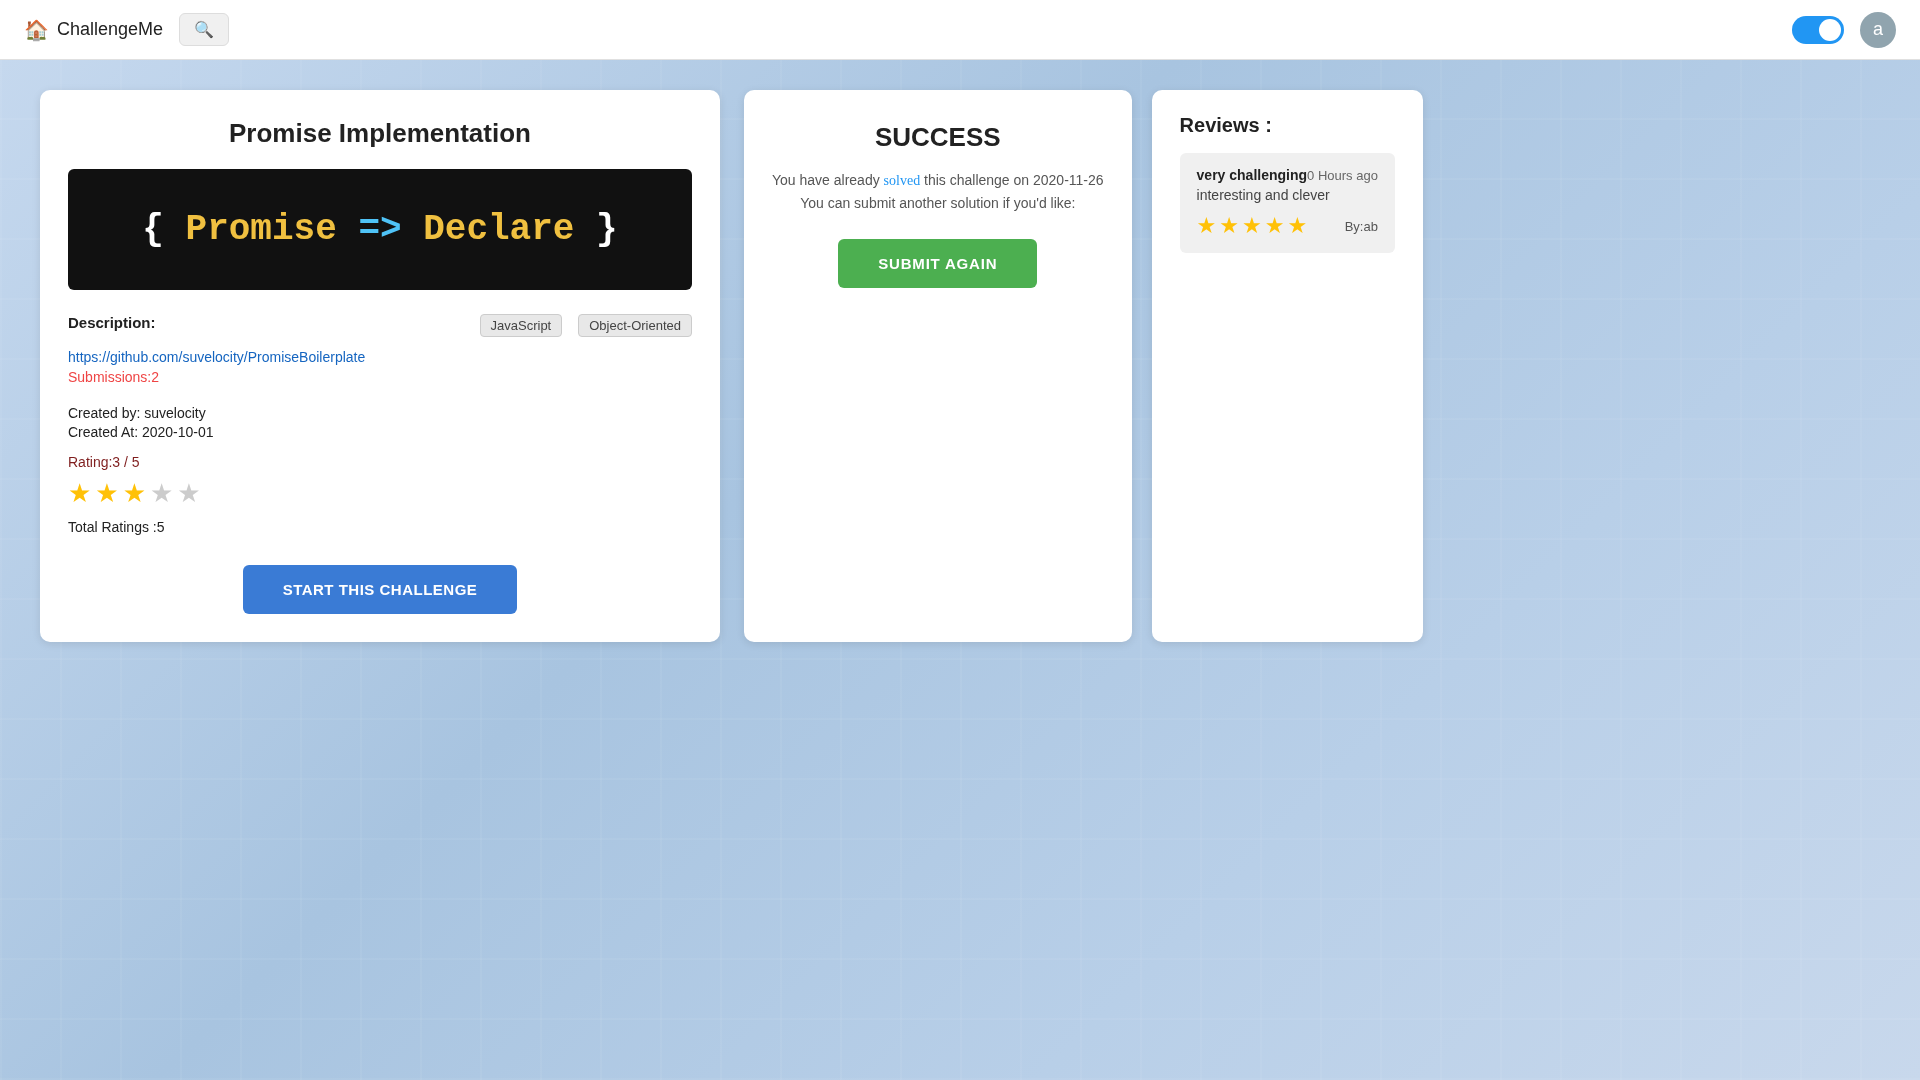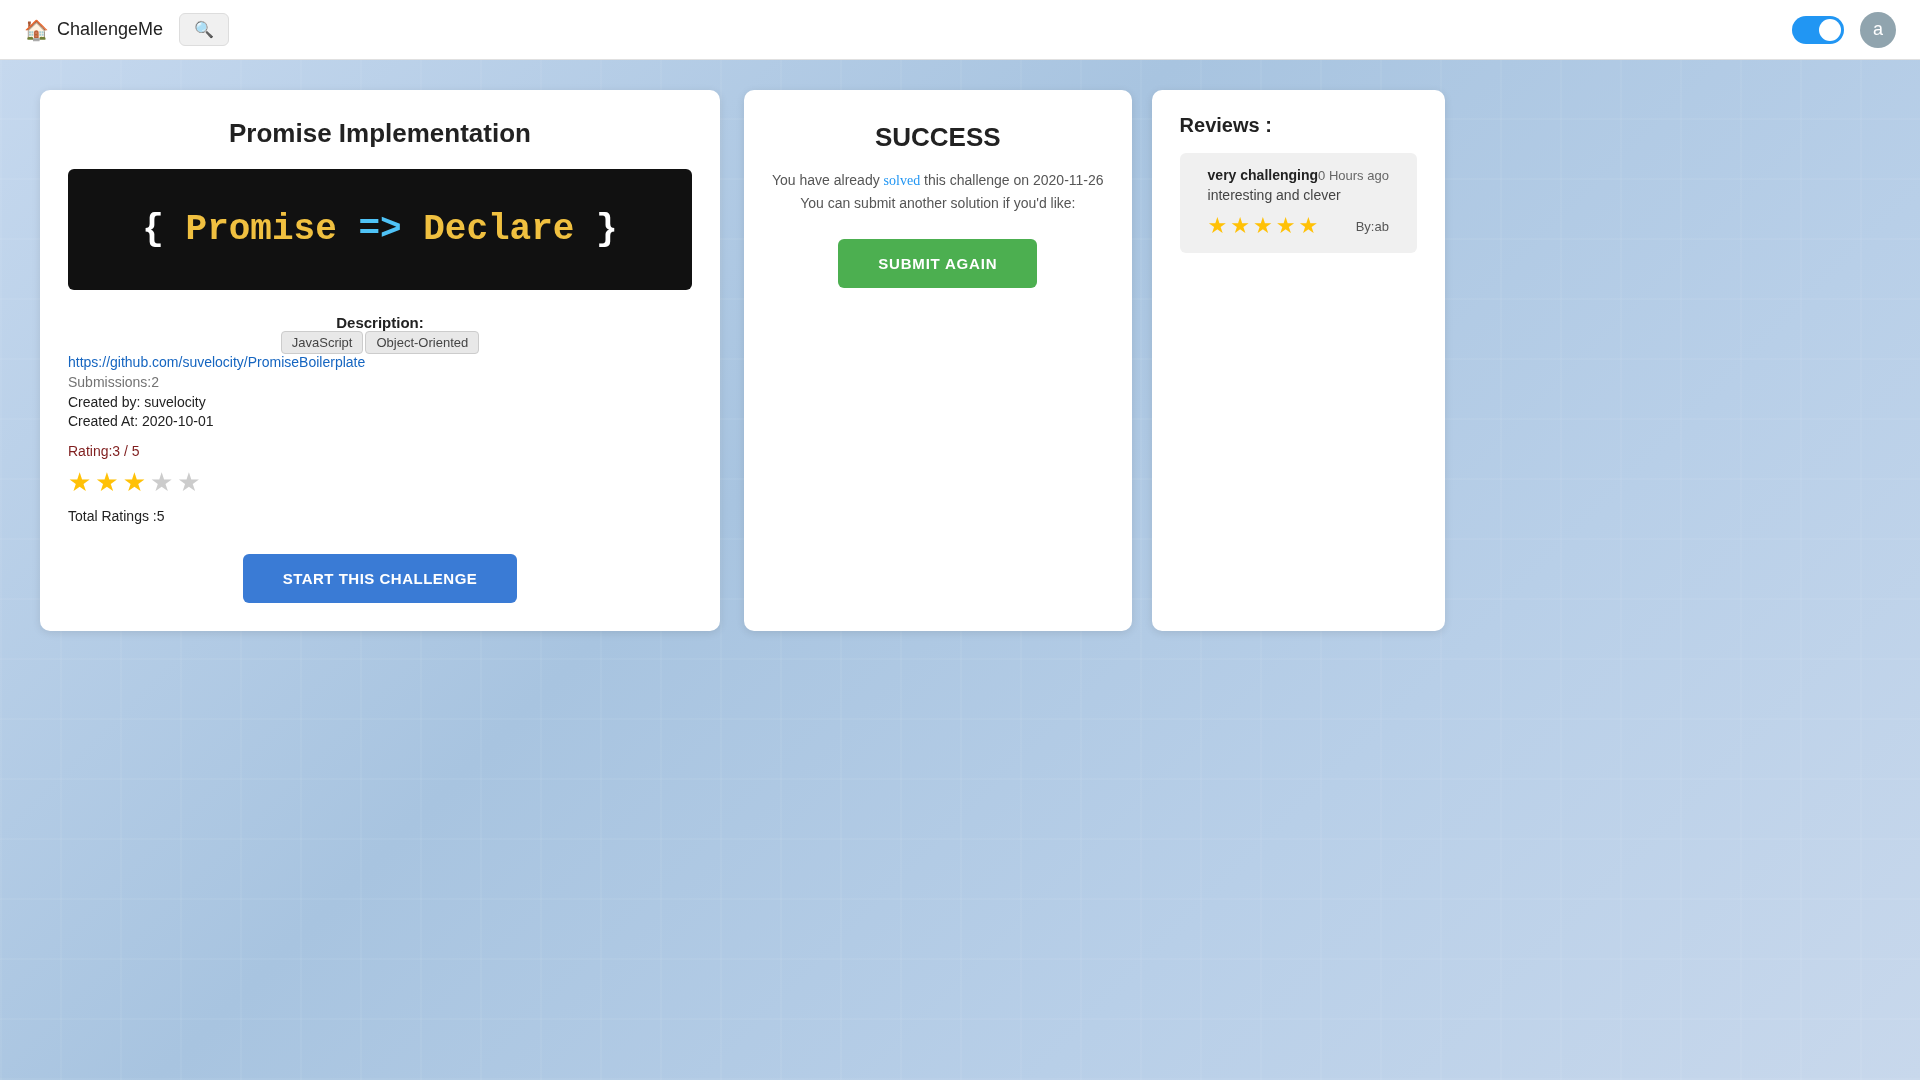--- a/index.html
+++ b/index.html
@@ -145,51 +145,51 @@
       color: white;
     }
     .code-text .arrow {
       color: #4fc3f7;
     }
 
     
     .description-row {
       display: flex;
       justify-content: space-between;
-      align-items: center;
-      flex-direction: column;
+      align-items: flex-start;
+      margin-bottom: 12px;
     }
     .description-label {
       font-weight: 700;
       font-size: 15px;
       color: #222;
     }
     .tags {
       display: flex;
-      gap: 2px;
+      gap: 16px;
     }
     .tag {
       background: #e8e8e8;
       border: 1px solid #ccc;
       border-radius: 4px;
       padding: 3px 10px;
       font-size: 13px;
       color: #444;
     }
     .github-link {
       color: #1565c0;
       font-size: 14px;
       text-decoration: none;
       display: block;
       margin-bottom: 4px;
     }
     .submissions {
       font-size: 14px;
-      color: #737373;
-      margin-bottom: 4px;
+      color: #ef4444;
+      margin-bottom: 20px;
     }
     .created-by {
       font-size: 14px;
       color: #222;
       margin-bottom: 3px;
     }
     .created-at {
       font-size: 14px;
       color: #222;
       margin-bottom: 14px;
@@ -284,21 +284,21 @@
     }
     .reviews-title {
       font-size: 20px;
       font-weight: 600;
       color: #222;
       margin-bottom: 16px;
     }
     .review-item {
       background: #f0f0f0;
       border-radius: 6px;
-      padding: 14px 28px;
+      padding: 14px 17px;
     }
     .review-header {
       display: flex;
       justify-content: space-between;
       align-items: center;
       margin-bottom: 4px;
     }
     .review-title-text {
       font-weight: 700;
       font-size: 14px;

